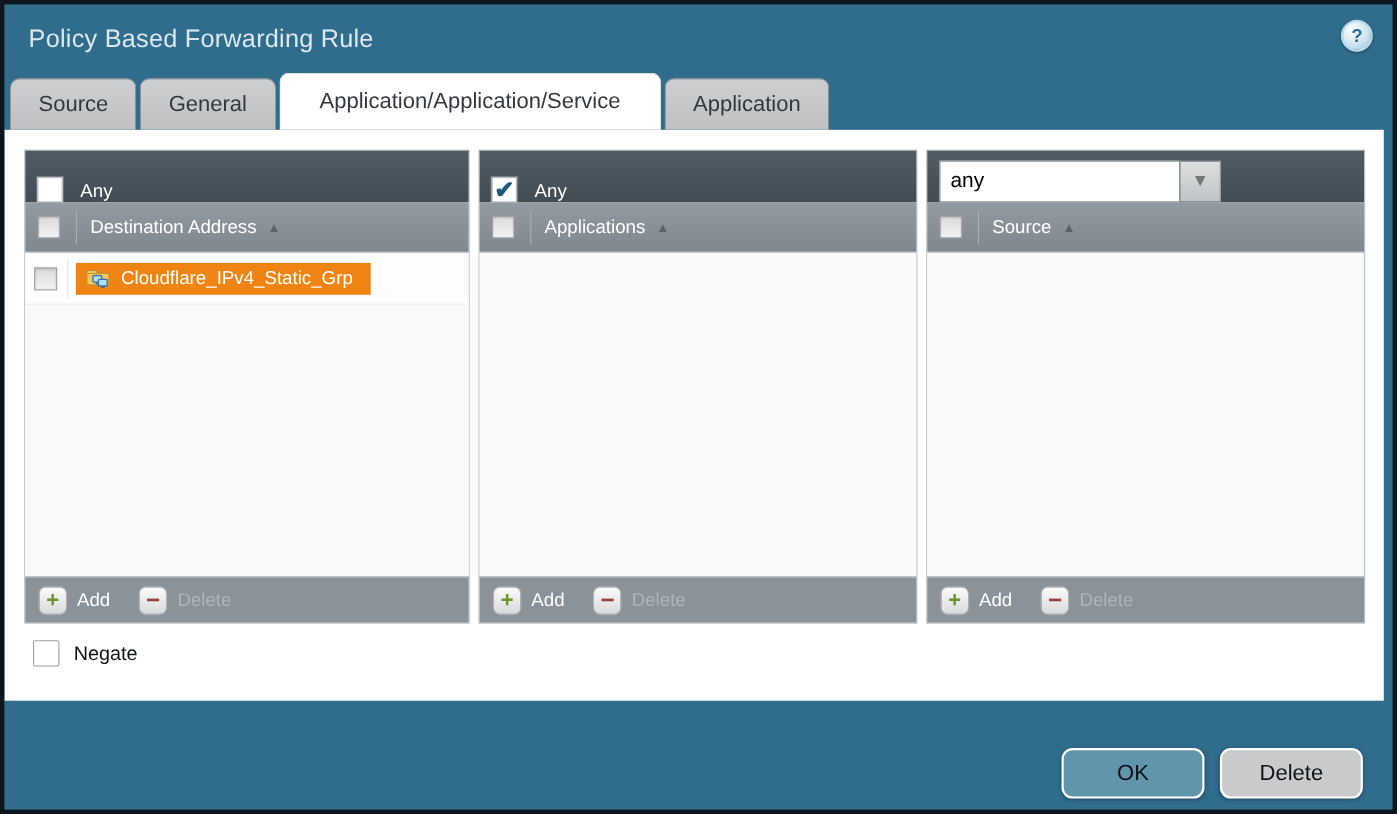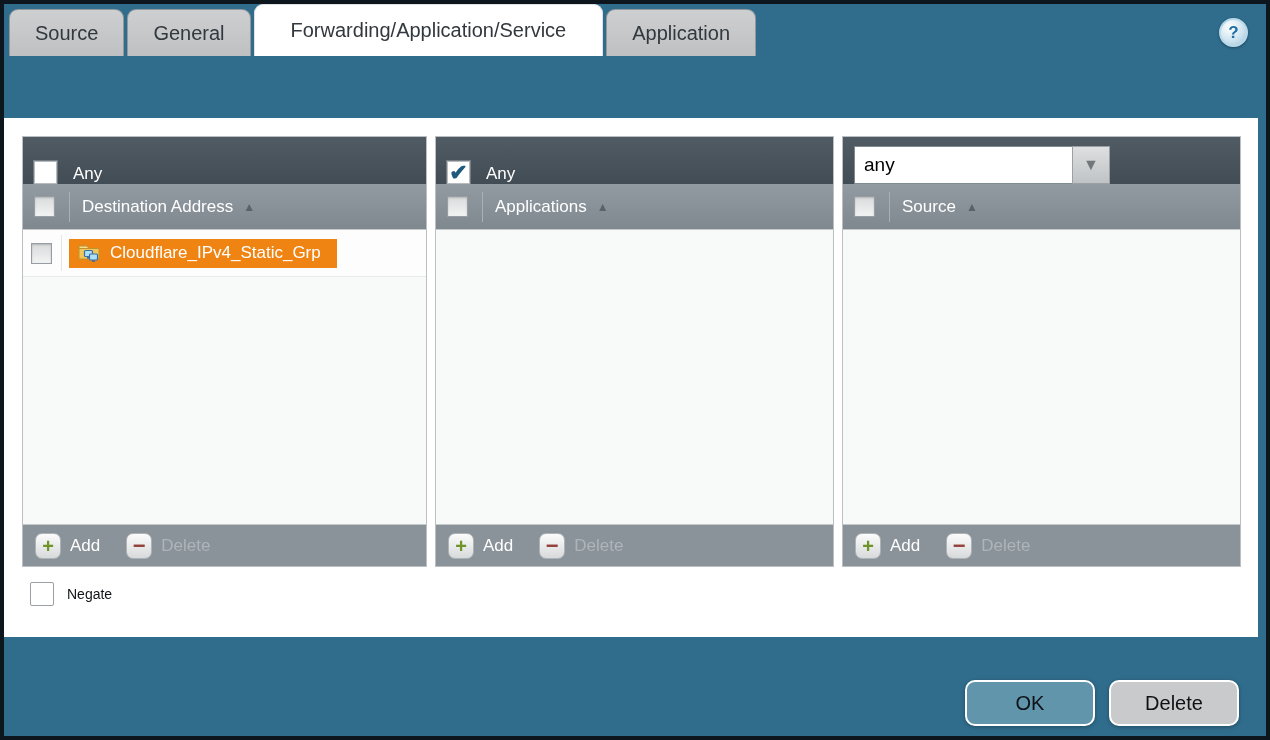--- a/index.html
+++ b/index.html
@@ -186,21 +186,21 @@
     background:linear-gradient(#dddfe0,#c0c3c5);
     border:1px solid #9aa0a4;
     display:flex;align-items:center;justify-content:center;
     color:#72777a;font-size:16px;
     cursor:pointer;
   }
   
   .negate-row{
     display:flex;align-items:center;gap:13px;
     margin:15px 0 0 26px;
-    font-size:14px;color:#101418;
+    font-size:18px;color:#101418;
   }
   
   .dialog-buttons{
     position:absolute;right:27px;bottom:10px;
     display:flex;gap:14px;
   }
   .btn{
     width:130px;height:46px;
     border:2px solid #ffffff;border-radius:10px;
     display:flex;align-items:center;justify-content:center;
@@ -209,33 +209,36 @@
     box-shadow:0 1px 4px rgba(0,0,0,.3);
   }
   .btn-ok{background:#6095ac;}
   .btn-cancel{background:#c9cacb;}
 </style>
 </head>
 <body>
 
 <div class="window">
 
+  <div class="titlebar">
+    <span>Policy Based Forwarding Rule</span>
+  </div>
   <div class="help-btn">
     <span>?</span>
   </div>
 
   <div class="tabs">
     <div class="tab">
       <span>Source</span>
     </div>
     <div class="tab">
       <span>General</span>
     </div>
     <div class="tab active">
-      <span>Forwarding/Application/Service</span>
+      <span>Application/Application/Service</span>
     </div>
     <div class="tab">
       <span>Application</span>
     </div>
   </div>
 
   <div class="content">
     <div class="columns">
 
       <div class="col col-dest">

